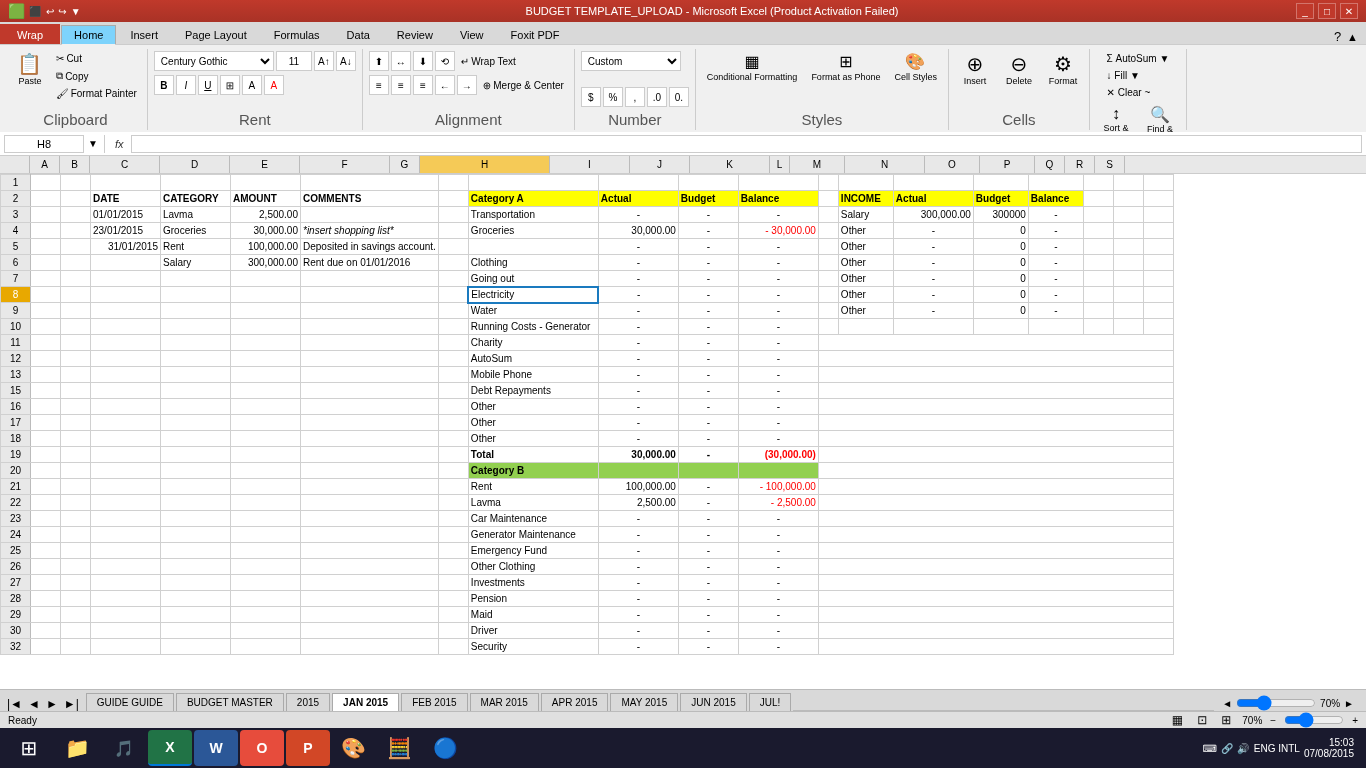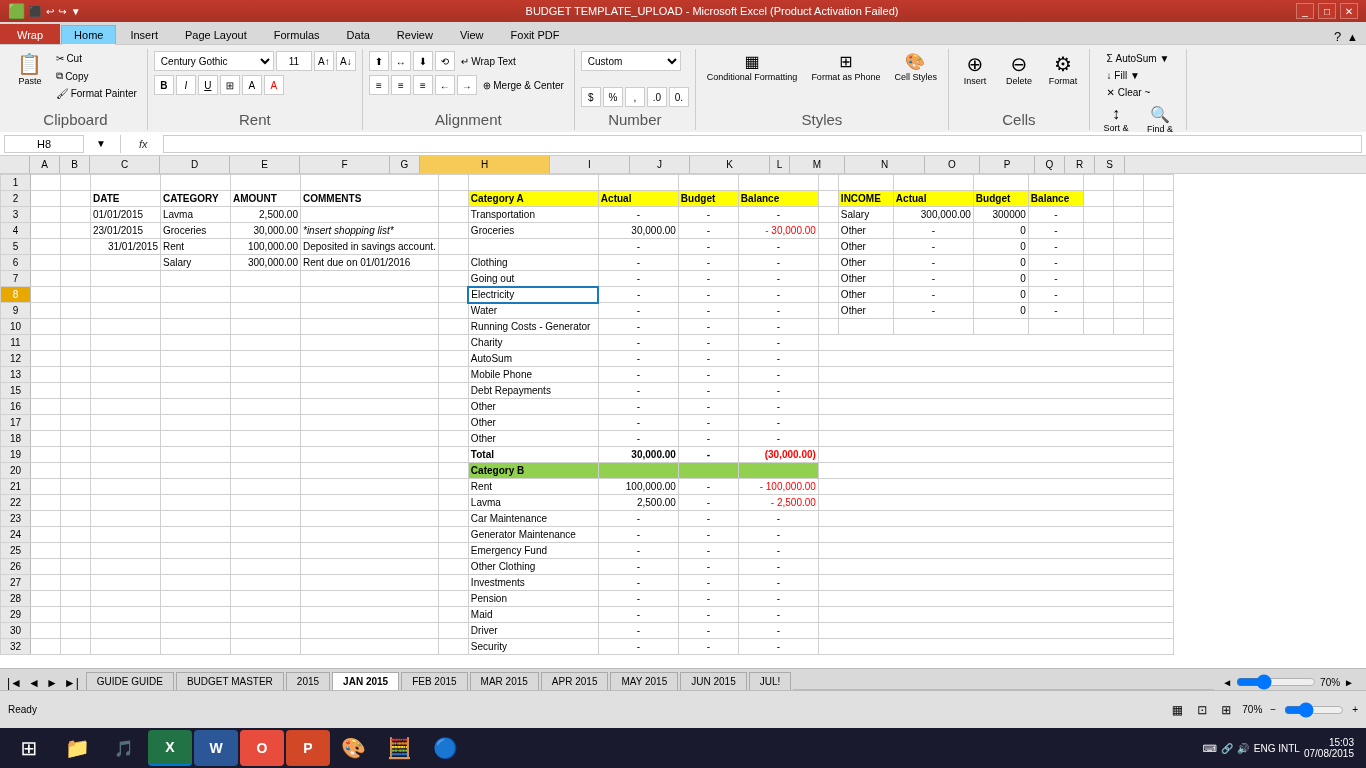--- a/index.html
+++ b/index.html
@@ -125,21 +125,21 @@
     .num-select { width: 100px; height: 20px; font-size: 10px; border: 1px solid #ccc; padding: 0 2px; background: white; }
 
     
     #formula-bar {
       background: white;
       border-bottom: 1px solid #ccc;
       height: 24px;
       display: flex;
       align-items: center;
       padding: 0 4px;
-      gap: 12px;
+      gap: 4px;
     }
     #cell-ref-box {
       width: 80px;
       height: 18px;
       border: 1px solid #ccc;
       font-size: 11px;
       padding: 0 4px;
       text-align: center;
     }
     #formula-dropdown { cursor: pointer; font-size: 10px; }
@@ -236,21 +236,21 @@
     .sheet-tab.active {
       background: white;
       font-weight: bold;
     }
     .sheet-nav { display: flex; align-items: center; margin-right: 4px; }
     .sheet-nav-btn { font-size: 12px; cursor: pointer; padding: 0 3px; }
 
     
     #status-bar {
       background: #e0e0e0;
-      height: 38px;
+      height: 17px;
       display: flex;
       align-items: center;
       justify-content: space-between;
       padding: 0 8px;
       border-top: 1px solid #bbb;
       font-size: 10px;
     }
     #status-bar .status-left { display: flex; align-items: center; gap: 8px; }
     #status-bar .status-right { display: flex; align-items: center; gap: 8px; }
     .view-btn { cursor: pointer; font-size: 12px; padding: 0 3px; }

